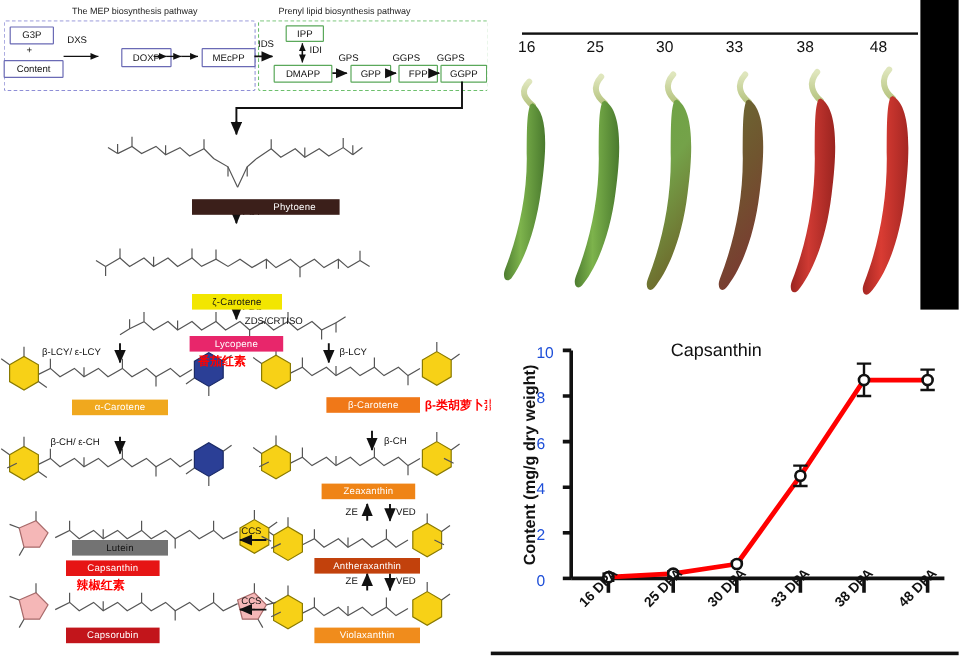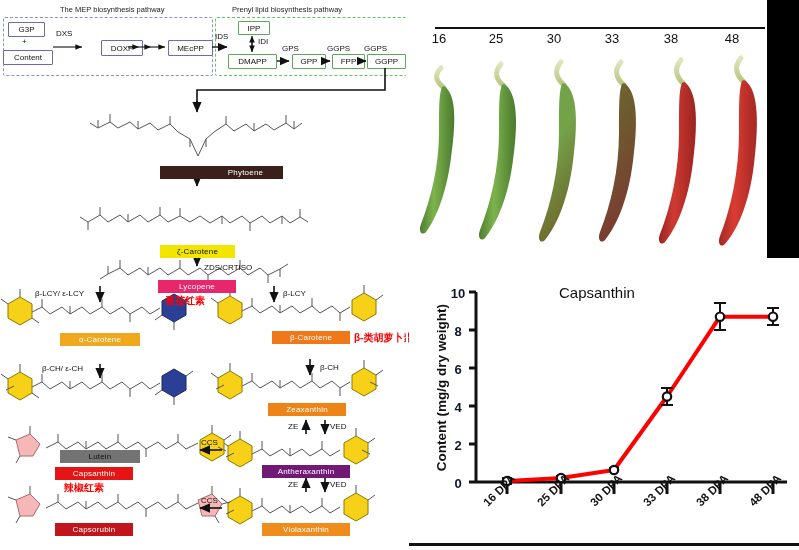--- a/index.html
+++ b/index.html
@@ -44,21 +44,21 @@
   #panelB .rule{position:absolute;left:26px;top:27px;width:330px;height:2px;background:#111;}
   .dpa-num{position:absolute;top:31px;font-size:13px;color:#111;text-align:center;width:40px;}
 
   
   #panelC{position:absolute;left:409px;top:262px;width:390px;height:288px;background:#fff;}
   #chartTitle{position:absolute;left:150px;top:22px;font-size:15px;color:#111;}
   #yTitle{
     position:absolute;left:-78px;top:118px;width:220px;text-align:center;
     transform:rotate(-90deg);font-size:13.5px;font-weight:bold;color:#111;
   }
-  .ytick{position:absolute;font-size:13px;font-weight:bold;color:#0f172a;text-align:center;width:22px;}
+  .ytick{position:absolute;font-size:13px;font-weight:normal;color:#1d4ed8;text-align:left;width:22px;}
   .xtick{
     position:absolute;font-size:11.5px;font-weight:bold;color:#111;
     transform:rotate(-45deg);transform-origin:left top;white-space:nowrap;
   }
   .bottomrule{position:absolute;left:0;bottom:4px;width:390px;height:3px;background:#111;}
   
   #vdiv{position:absolute;left:406px;top:0;width:2px;height:550px;background:#ffffff;}
 </style>
 </head>
 <body>
@@ -253,21 +253,21 @@
     <div class="lbl-box" style="left:158px;top:280px;width:78px;background:#e8266b;color:#fff;">Lycopene</div>
     <div class="cn" style="left:165px;top:294px;">番茄红素</div>
 
     <div class="lbl-box" style="left:60px;top:333px;width:80px;background:#f0a81e;color:#fff;">α-Carotene</div>
     <div class="lbl-box" style="left:272px;top:331px;width:78px;background:#f07818;color:#fff;">β-Carotene</div>
     <div class="cn" style="left:354px;top:331px;">β-类胡萝卜素</div>
 
     <div class="lbl-box" style="left:60px;top:424px;width:80px;background:#737373;color:#111;margin-top:26px;">Lutein</div>
     <div class="lbl-box" style="left:268px;top:403px;width:78px;background:#ef8416;color:#fff;">Zeaxanthin</div>
 
-    <div class="lbl-box" style="left:262px;top:465px;width:88px;background:#701a75;color:#fff;">Antheraxanthin</div>
+    <div class="lbl-box" style="left:262px;top:465px;width:88px;background:#c2410c;color:#fff;">Antheraxanthin</div>
     <div class="lbl-box" style="left:262px;top:523px;width:88px;background:#f08c1c;color:#fff;">Violaxanthin</div>
 
     <div class="lbl-box" style="left:55px;top:467px;width:78px;background:#e61515;color:#fff;">Capsanthin</div>
     <div class="cn" style="left:64px;top:481px;">辣椒红素</div>
     <div class="lbl-box" style="left:55px;top:523px;width:78px;background:#c2151b;color:#fff;">Capsorubin</div>
   </div>
 
   <div id="vdiv"></div>
 
   <div id="panelB">

